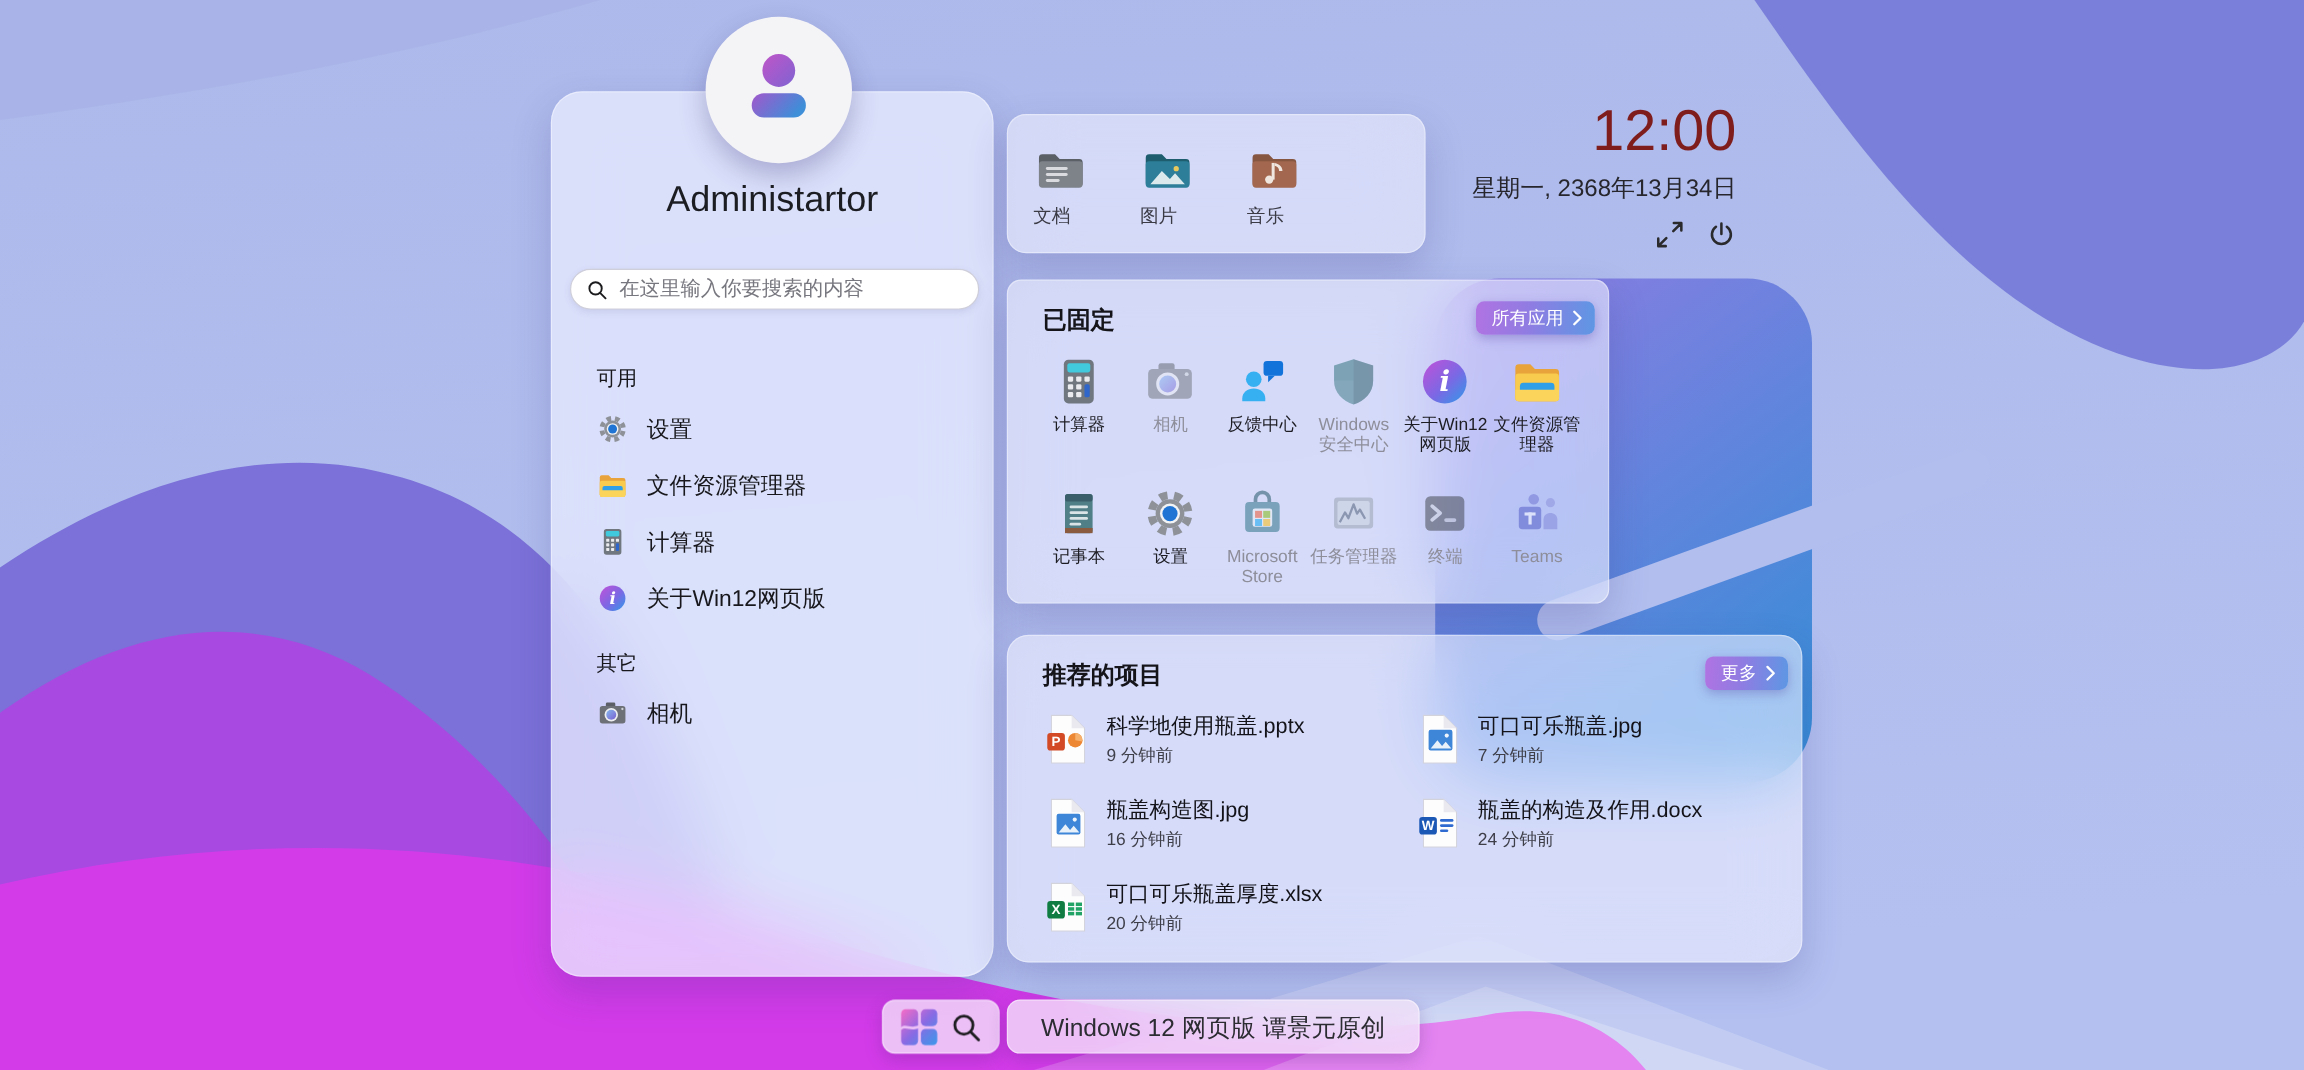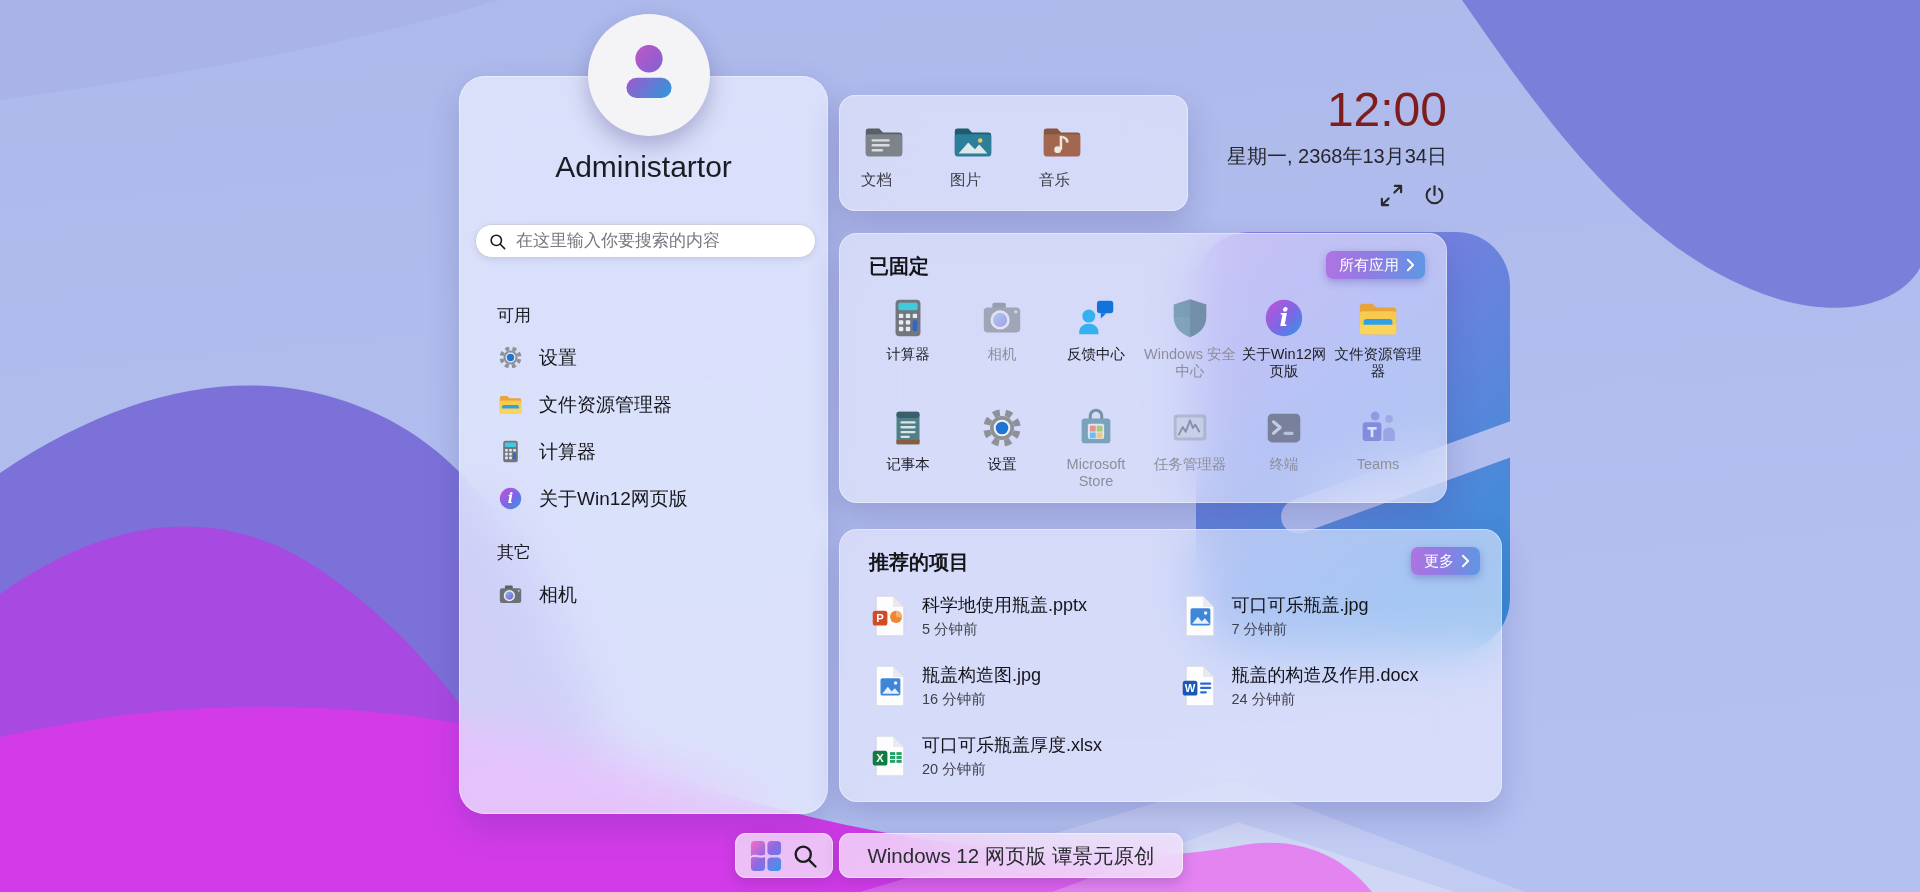--- a/index.html
+++ b/index.html
@@ -42,24 +42,24 @@
   .folder-item .icon svg{width:46px;height:46px;display:block;}
   .folder-label{margin-top:5px;font-size:15.5px;color:#3b3b45;}
 
   .clock{position:absolute;right:473px;top:86px;text-align:right;z-index:2;}
   .time{font-size:48px;line-height:1;color:#7f1d1d;}
   .date{font-size:20px;color:#26262c;margin-top:9px;}
   .clock-icons{margin-top:13px;display:flex;justify-content:flex-end;gap:18px;}
   .clock-icons .icon{cursor:pointer;}
   .clock-icons .icon svg{width:25px;height:25px;display:block;}
 
-  .pinned-panel{left:839px;top:233px;width:608px;height:270px;}
+  .pinned-panel{left:839px;top:233px;width:502px;height:270px;border-radius:12px;}
   .recommended-panel{left:839px;top:529px;width:663px;height:273px;}
   .panel-head{position:absolute;left:30px;top:20px;font-size:20px;font-weight:700;color:#141419;}
-  .pill-btn{position:absolute;right:22px;top:18px;height:28px;padding:0 10px 0 13px;
+  .pill-btn{position:absolute;right:12px;top:18px;height:28px;padding:0 10px 0 13px;
             display:flex;align-items:center;gap:7px;border:none;border-radius:7px;color:#fff;
             font-size:15px;font-family:inherit;cursor:pointer;
             background:linear-gradient(95deg,#b073e2 0%,#8f7ce2 45%,#5e97e4 100%);
             box-shadow:0 3px 9px rgba(80,60,160,.35);text-align:right;}
   .pill-btn .icon svg{width:9px;height:14px;display:block;}
 
   .app-grid{position:absolute;left:22px;right:22px;top:62px;display:grid;
             grid-template-columns:repeat(6,1fr);row-gap:10px;}
   .app-cell{display:flex;flex-direction:column;align-items:center;text-align:center;height:100px;cursor:pointer;}
   .app-cell .icon svg{width:46px;height:46px;display:block;}
@@ -474,21 +474,21 @@
               <path d="M6,2 h19.5 L38,14.5 V48 H6 Z" fill="#fdfdfe" stroke="#d3d3dc" stroke-width="1"></path>
               <path d="M25.5,2 L38,14.5 H25.5 Z" fill="#e9e9ef"></path>
               <circle cx="29" cy="26" r="7" fill="#ed8733"></circle>
               <path d="M29,26 V19 A7,7 0 0 1 35.9,27.2 Z" fill="#f6b06b"></path>
               <rect x="2" y="19" width="17" height="17" rx="3" fill="#d24b26"></rect>
               <text x="10.5" y="32" text-anchor="middle" font-size="13" font-weight="bold" font-family="Liberation Sans,sans-serif" fill="#fff">P</text>
             </svg>
           </span>
           <div>
             <div class="file-name">科学地使用瓶盖.pptx</div>
-            <div class="file-time">5 分钟前</div>
+            <div class="file-time">9 分钟前</div>
           </div>
         </div>
         <div class="file-item">
           <span class="icon file-icon">
             <svg viewBox="0 0 44 50">
               <path d="M6,2 h19.5 L38,14.5 V48 H6 Z" fill="#fdfdfe" stroke="#d3d3dc" stroke-width="1"></path>
               <path d="M25.5,2 L38,14.5 H25.5 Z" fill="#e9e9ef"></path>
               <rect x="11" y="16" width="23" height="20" rx="2" fill="#3e86d8"></rect>
               <circle cx="28.5" cy="21.5" r="2" fill="#eef4fb"></circle>
               <path d="M13,34 l6.5,-8 4.5,5.5 3.5,-4 5.5,6.5 z" fill="#e8f0f9"></path>

